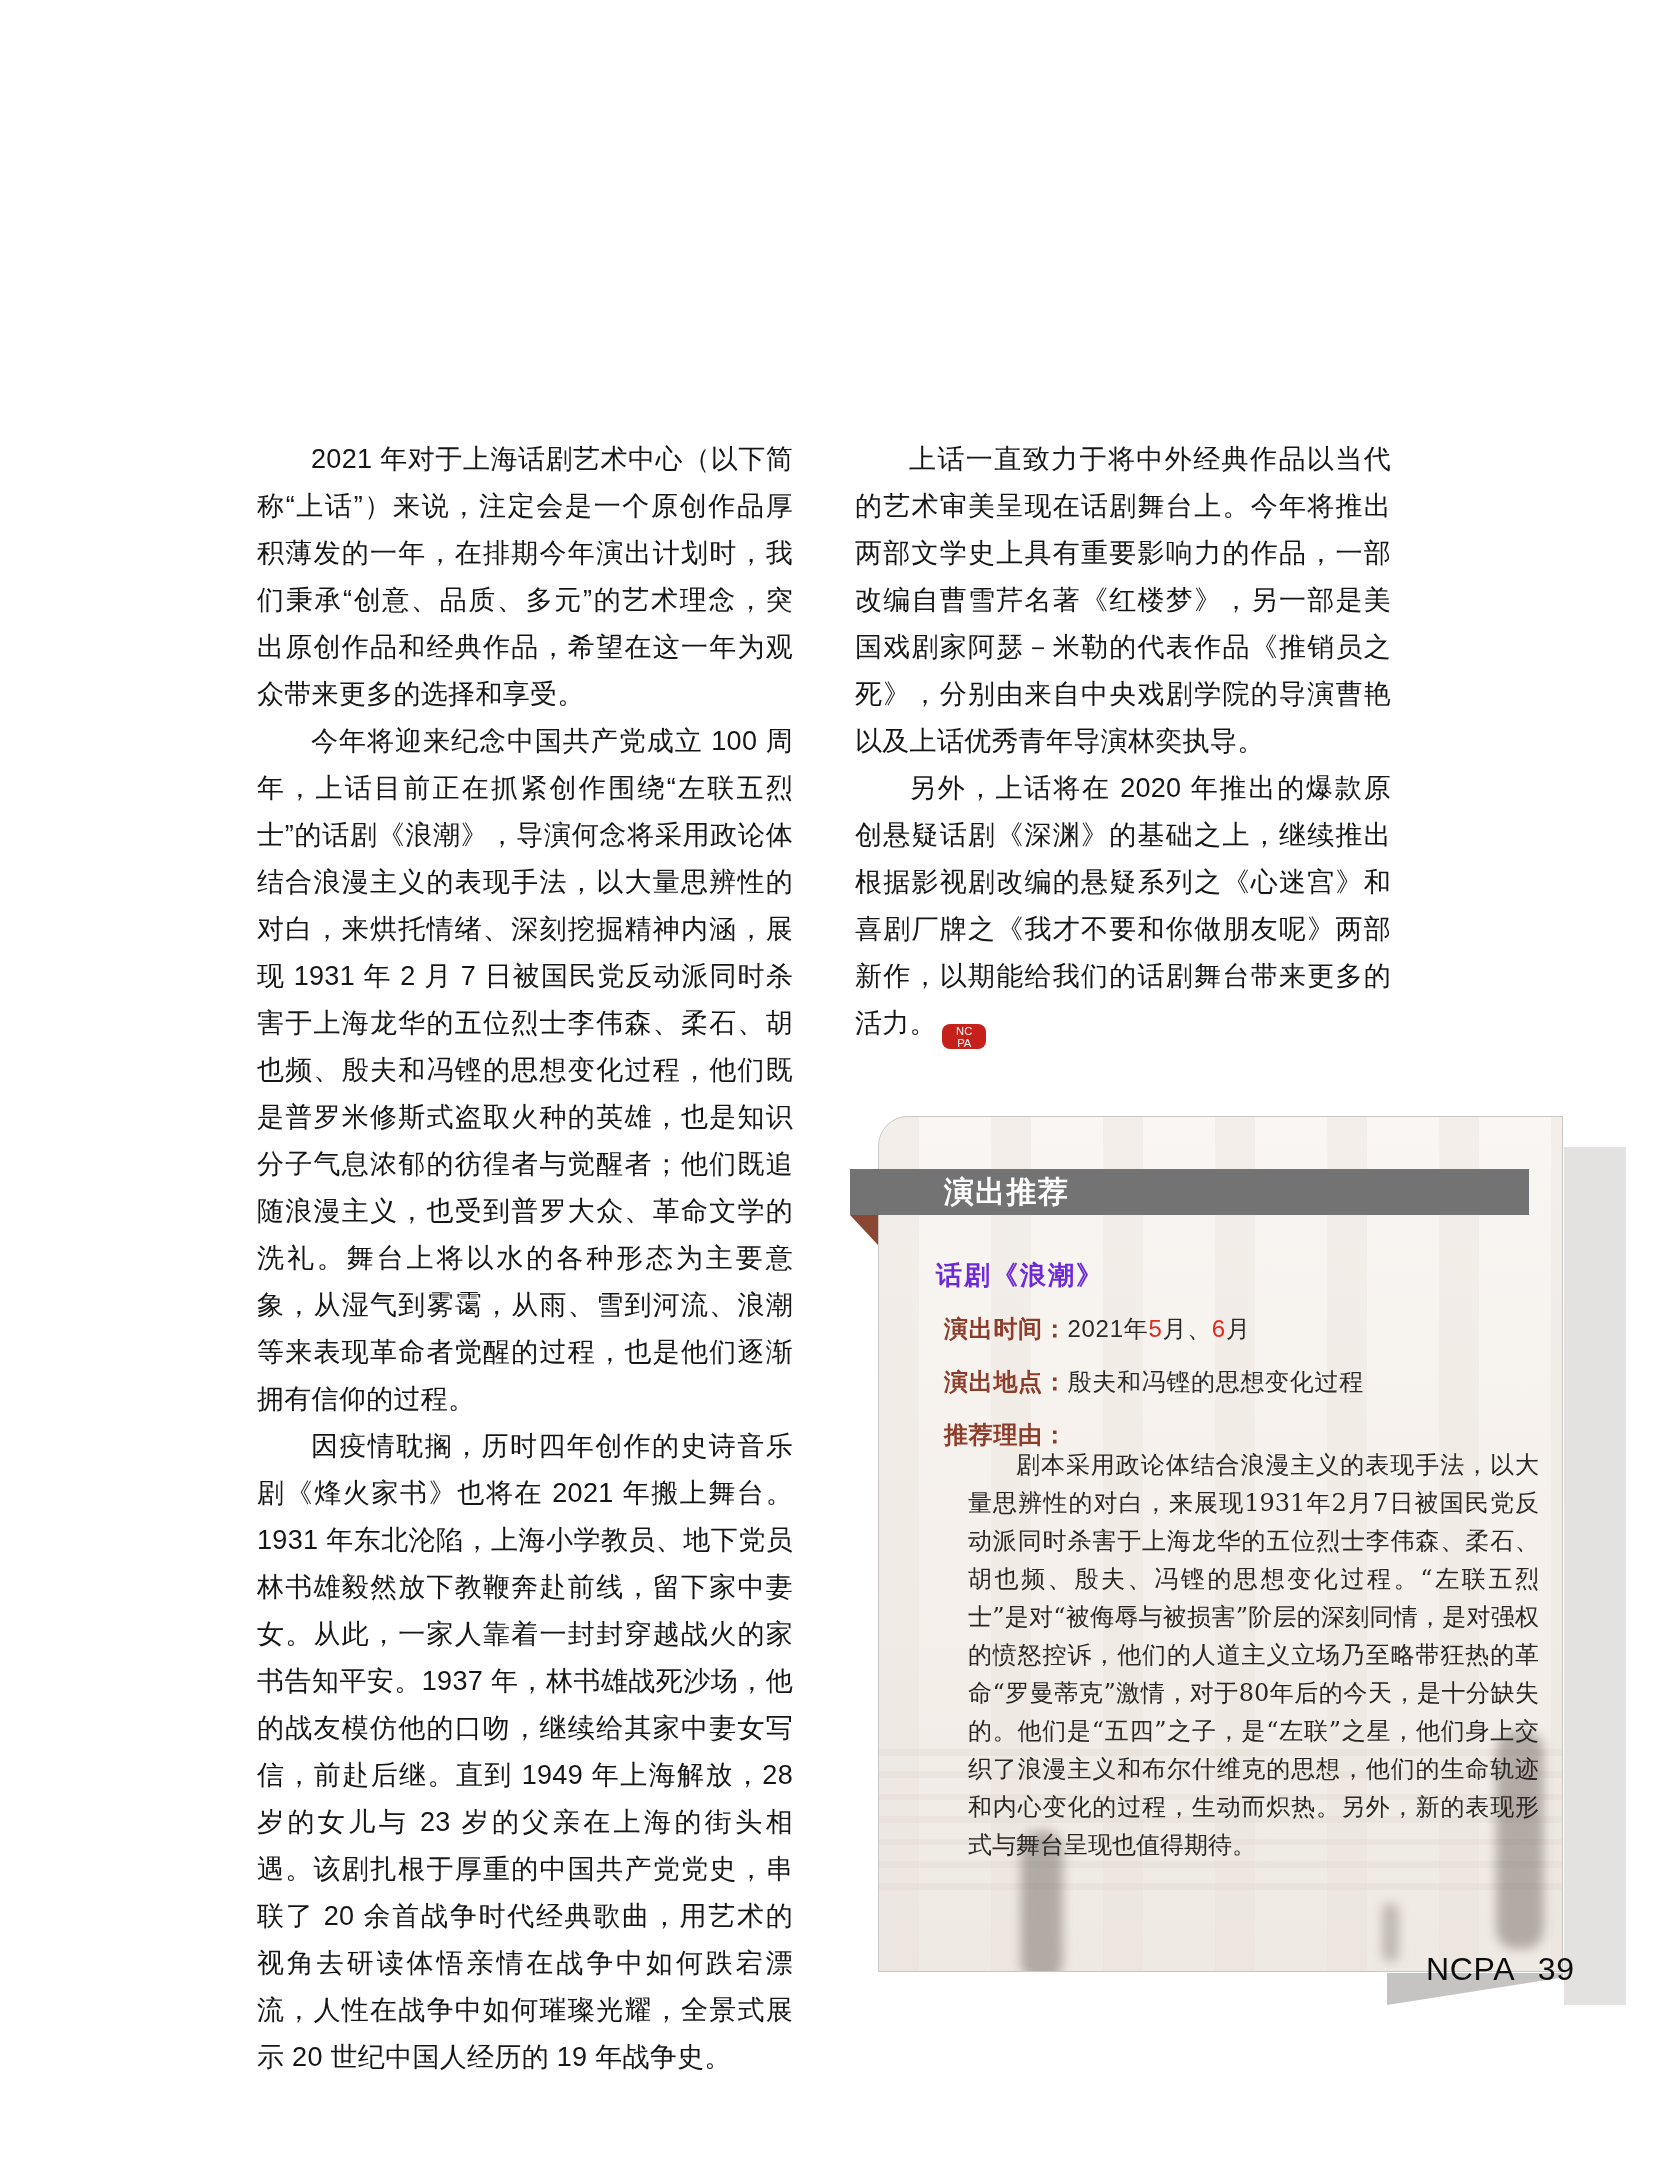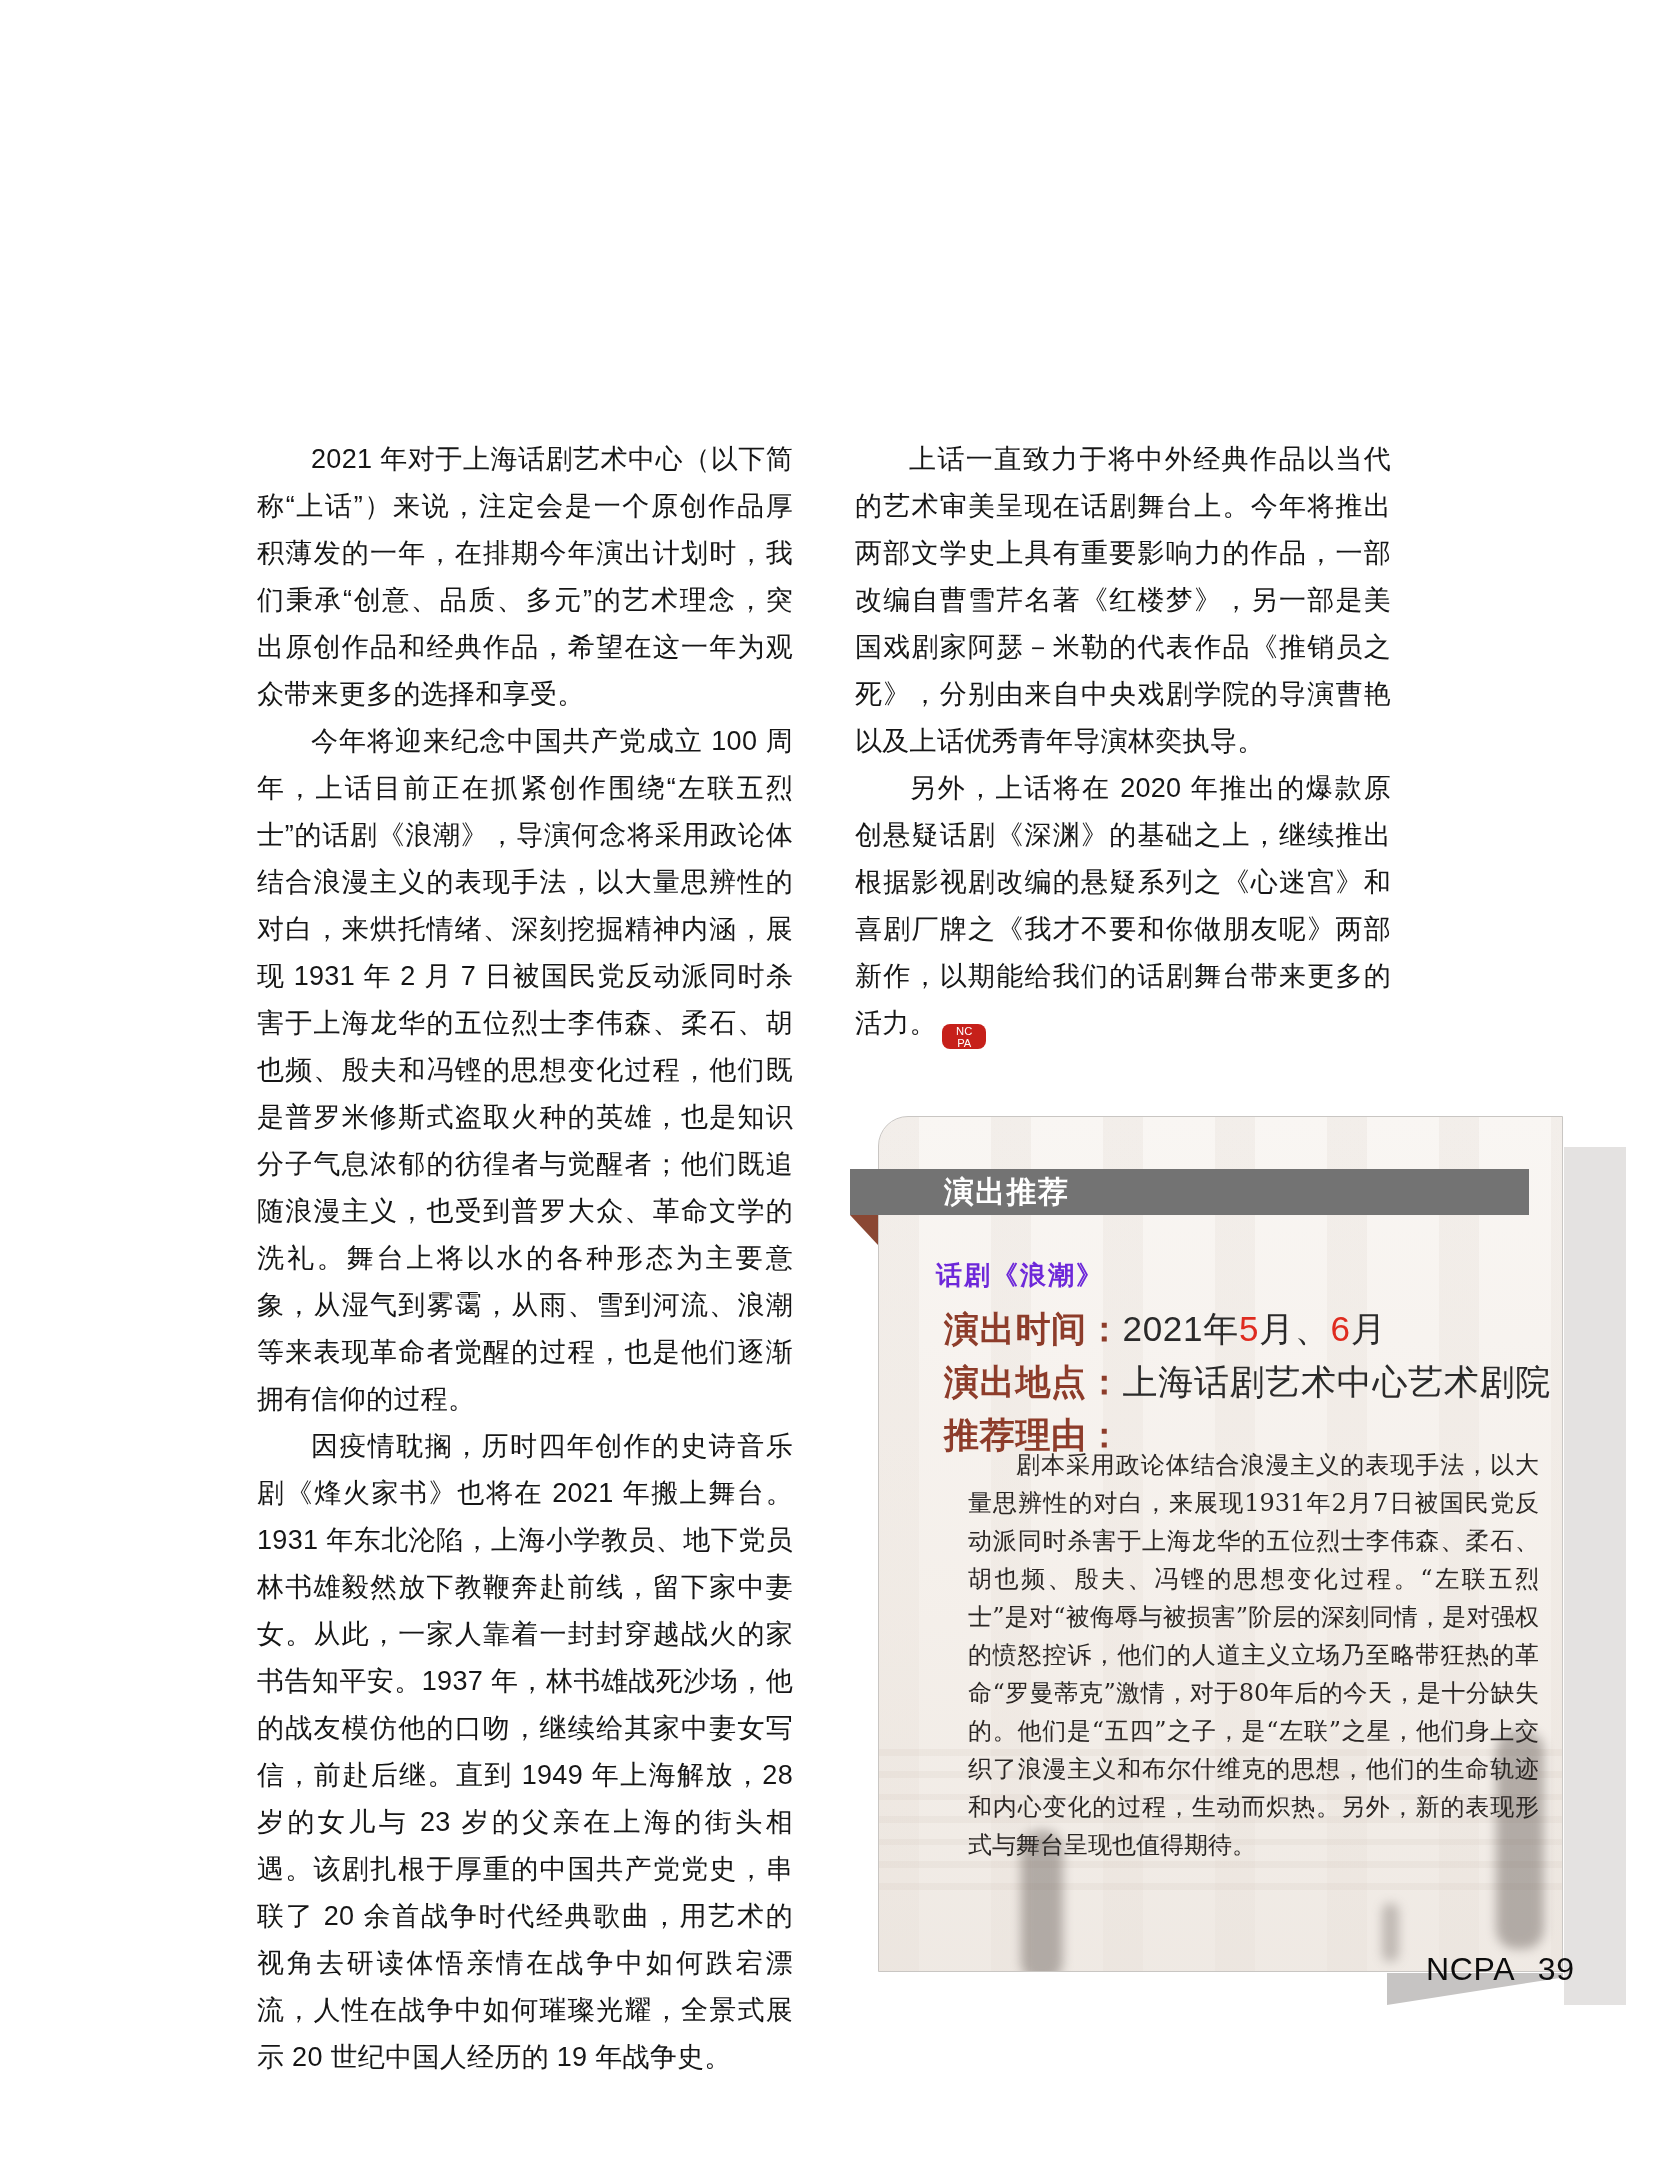--- a/index.html
+++ b/index.html
@@ -78,21 +78,21 @@
     position:absolute;left:850px;top:1215px;width:28px;height:30px;
     background:#8a4733;
     clip-path:polygon(0 0,100% 0,100% 100%);
   }
 
   .card-title{
     position:absolute;left:936px;top:1258px;
     font-size:26px;font-weight:bold;color:#6d28d9;letter-spacing:2px;
   }
   .fields{position:absolute;left:944px;top:1302px;width:581px;}
-  .field-row{height:53px;line-height:53px;font-size:35px;white-space:nowrap;}
+  .field-row{height:53px;line-height:53px;font-size:24px;white-space:nowrap;}
   .field-label{color:#8d3c2a;font-weight:bold;letter-spacing:0.7px;}
   .field-value{color:#2a2a2a;letter-spacing:0.7px;}
   .red{color:#df2b1f;}
 
   .card-body{
     position:absolute;left:944px;top:1446px;width:571px;
     font-family:"DejaVu Serif","Liberation Serif",serif;
     font-size:24px;line-height:38px;
     color:#2a2624;
     text-align:justify;
@@ -144,21 +144,21 @@
   </div>
   <div class="banner-fold"></div>
 
   <div class="card-title">话剧《浪潮》</div>
 
   <div class="fields">
     <div class="field-row">
       <span class="field-label">演出时间：</span><span class="field-value"><span>2021年</span><span class="red">5</span><span>月、</span><span class="red">6</span><span>月</span></span>
     </div>
     <div class="field-row">
-      <span class="field-label">演出地点：</span><span class="field-value">上海话剧艺术中心艺术剧院</span>
+      <span class="field-label">演出地点：</span><span class="field-value">殷夫和冯铿的思想变化过程</span>
     </div>
     <div class="field-row">
       <span class="field-label">推荐理由：</span>
     </div>
   </div>
 
   <div class="card-body">
     <p>剧本采用政论体结合浪漫主义的表现手法，以大量思辨性的对白，来展现1931年2月7日被国民党反动派同时杀害于上海龙华的五位烈士李伟森、柔石、胡也频、殷夫、冯铿的思想变化过程。“左联五烈士”是对“被侮辱与被损害”阶层的深刻同情，是对强权的愤怒控诉，他们的人道主义立场乃至略带狂热的革命“罗曼蒂克”激情，对于80年后的今天，是十分缺失的。他们是“五四”之子，是“左联”之星，他们身上交织了浪漫主义和布尔什维克的思想，他们的生命轨迹和内心变化的过程，生动而炽热。另外，新的表现形式与舞台呈现也值得期待。</p>
   </div>
 

